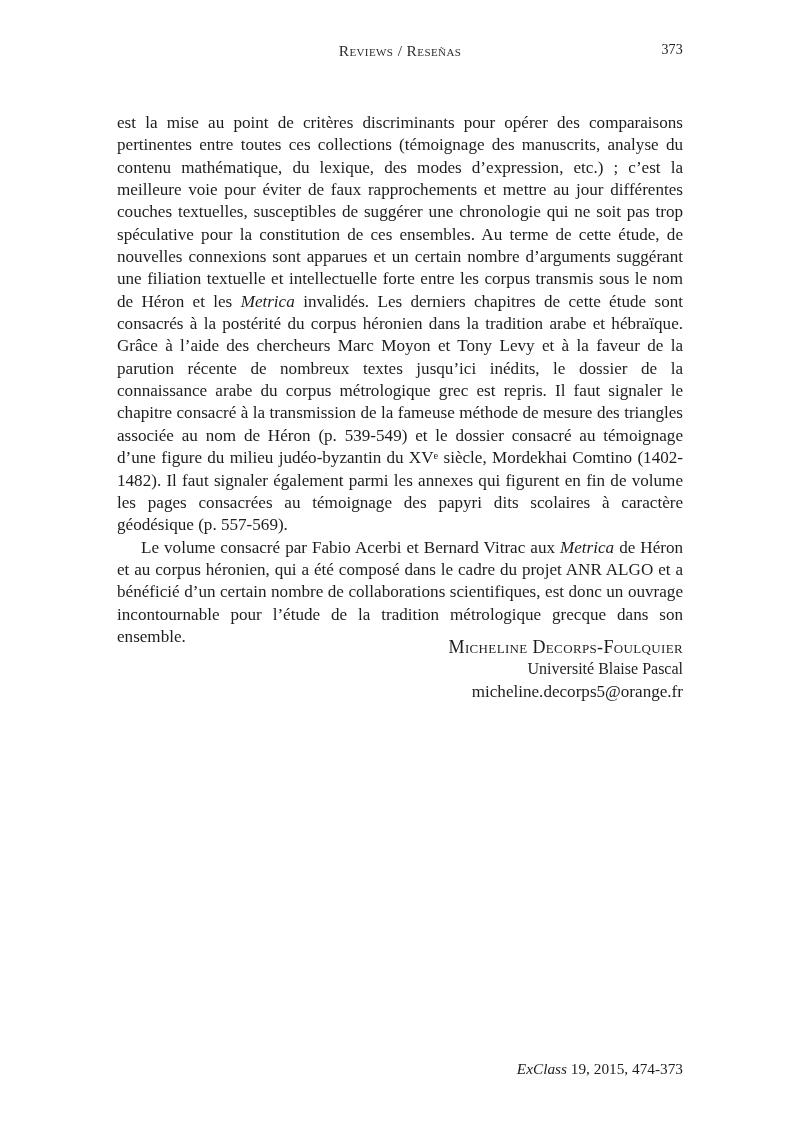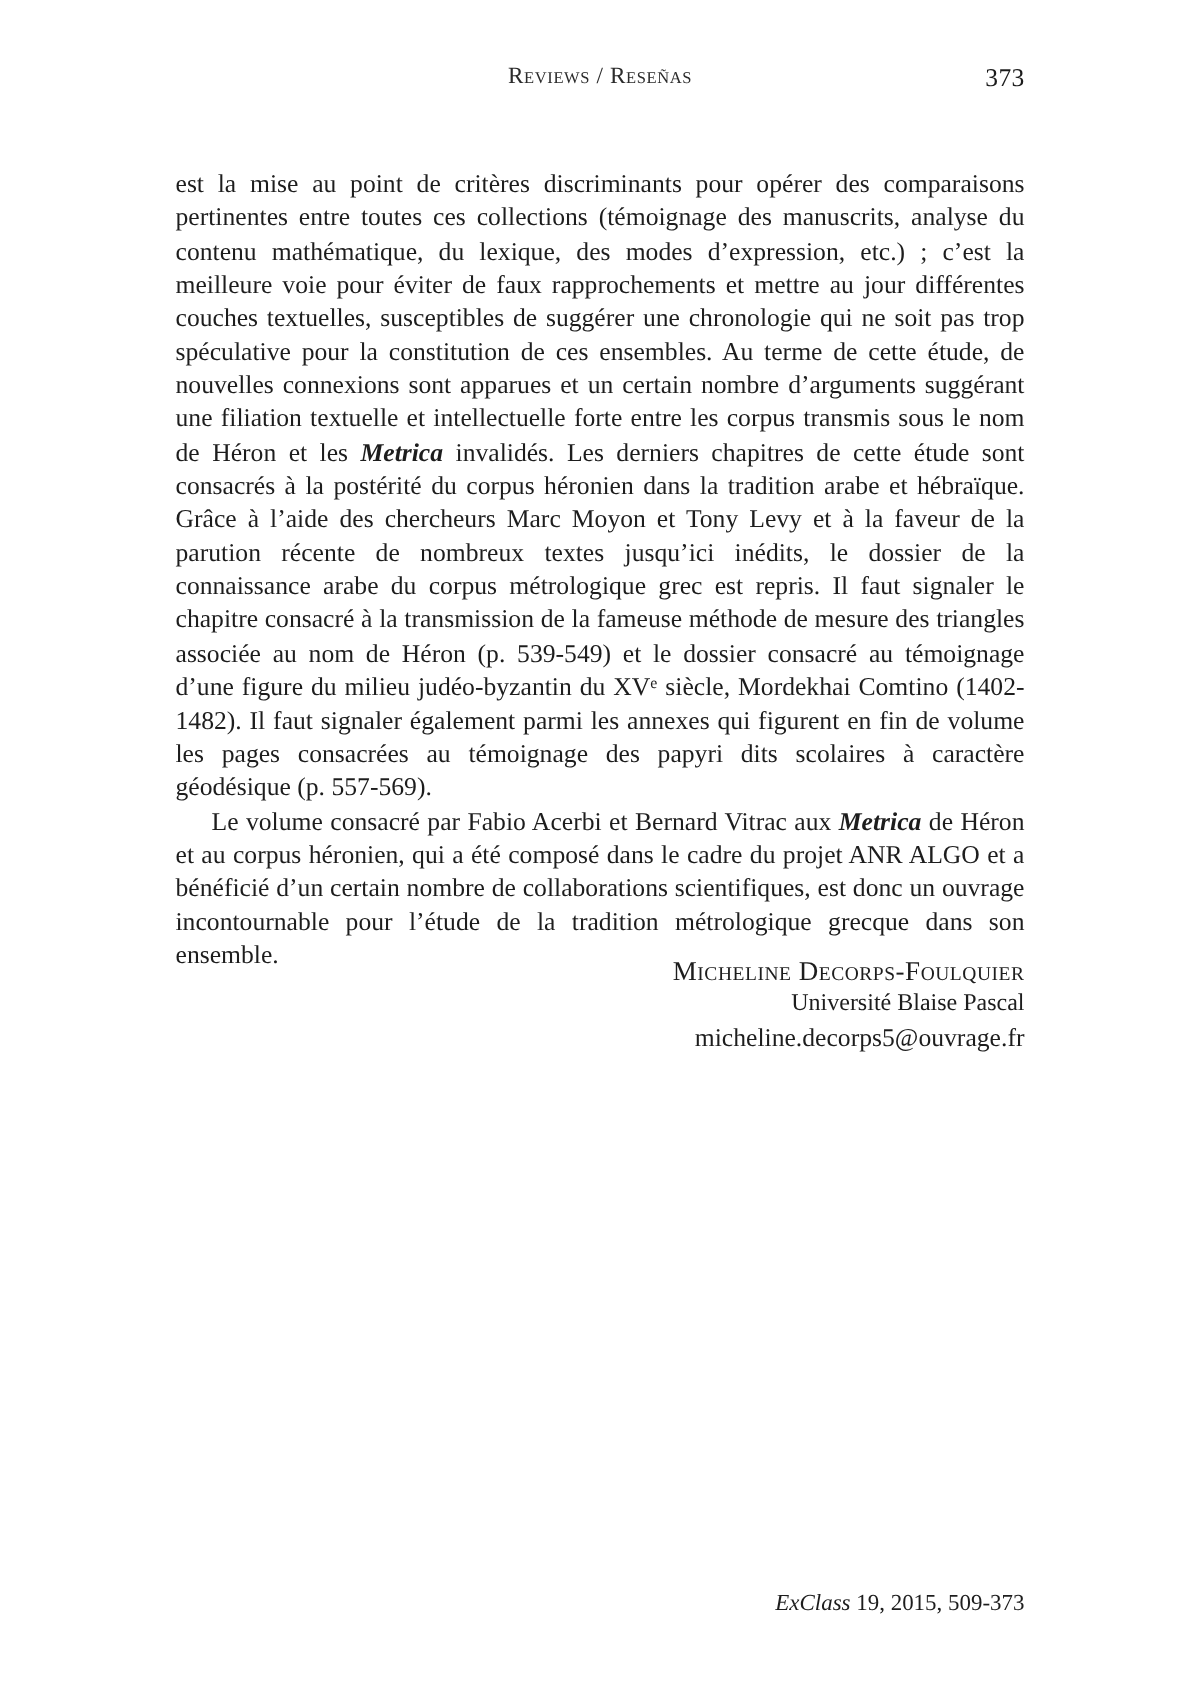--- a/index.html
+++ b/index.html
@@ -34,21 +34,21 @@
     font-size: 15.5px;
     font-variant: small-caps;
     letter-spacing: 0.4px;
     color: #2b2b2b;
     white-space: nowrap;
   }
   .rh-folio {
     position: absolute;
     right: 0;
     top: 0;
-    font-size: 17px;
+    font-size: 14px;
     color: #1b1b1b;
     letter-spacing: 0.2px;
   }
 
   
   .textblock {
     position: absolute;
     left: 117px;
     top: 112px;
     width: 566px;
@@ -59,21 +59,21 @@
     text-justify: inter-word;
     font-size: 17.1px;
     line-height: 22.35px;
     color: #1d1d1d;
     -webkit-hyphens: none;
     hyphens: none;
   }
   p.para.indent {
     text-indent: 24px;
   }
-  .it { font-style: italic; font-weight: bold; }
+  .it { font-style: italic; }
   sup.ord {
     font-size: 0.62em;
     vertical-align: 0.42em;
     line-height: 0;
   }
 
   
   .signature {
     position: absolute;
     left: 117px;
@@ -123,20 +123,20 @@
   </div>
 
   <div class="textblock">
     <p class="para" id="para-1">est la mise au point de critères discriminants pour opérer des comparaisons pertinentes entre toutes ces collections (témoignage des manuscrits, analyse du contenu mathématique, du lexique, des modes d’expression, etc.) ; c’est la meilleure voie pour éviter de faux rapprochements et mettre au jour différentes couches textuelles, susceptibles de suggérer une chronologie qui ne soit pas trop spéculative pour la constitution de ces ensembles. Au terme de cette étude, de nouvelles connexions sont apparues et un certain nombre d’arguments suggérant une filiation textuelle et intellectuelle forte entre les corpus transmis sous le nom de Héron et les <span class="it">Metrica</span> invalidés. Les derniers chapitres de cette étude sont consacrés à la postérité du corpus héronien dans la tradition arabe et hébraïque. Grâce à l’aide des chercheurs Marc Moyon et Tony Levy et à la faveur de la parution récente de nombreux textes jusqu’ici inédits, le dossier de la connaissance arabe du corpus métrologique grec est repris. Il faut signaler le chapitre consacré à la transmission de la fameuse méthode de mesure des triangles associée au nom de Héron (p. 539-549) et le dossier consacré au témoignage d’une figure du milieu judéo-byzantin du XV<sup class="ord">e</sup> siècle, Mordekhai Comtino (1402-1482). Il faut signaler également parmi les annexes qui figurent en fin de volume les pages consacrées au témoignage des papyri dits scolaires à caractère géodésique (p. 557-569).</p>
     <p class="para indent" id="para-2">Le volume consacré par Fabio Acerbi et Bernard Vitrac aux <span class="it">Metrica</span> de Héron et au corpus héronien, qui a été composé dans le cadre du projet ANR ALGO et a bénéficié d’un certain nombre de collaborations scientifiques, est donc un ouvrage incontournable pour l’étude de la tradition métrologique grecque dans son ensemble.</p>
   </div>
 
   <div class="signature">
     <div class="sig-name">Micheline Decorps-Foulquier</div>
     <div class="sig-affil">Université Blaise Pascal</div>
-    <div class="sig-email">micheline.decorps5@ouvrage.fr</div>
+    <div class="sig-email">micheline.decorps5@orange.fr</div>
   </div>
 
   <div class="footer">
-    <span class="jrnl">ExClass</span><span> 19, 2015, 509-373</span>
+    <span class="jrnl">ExClass</span><span> 19, 2015, 474-373</span>
   </div>
 
 </div>
 
 </body></html>

